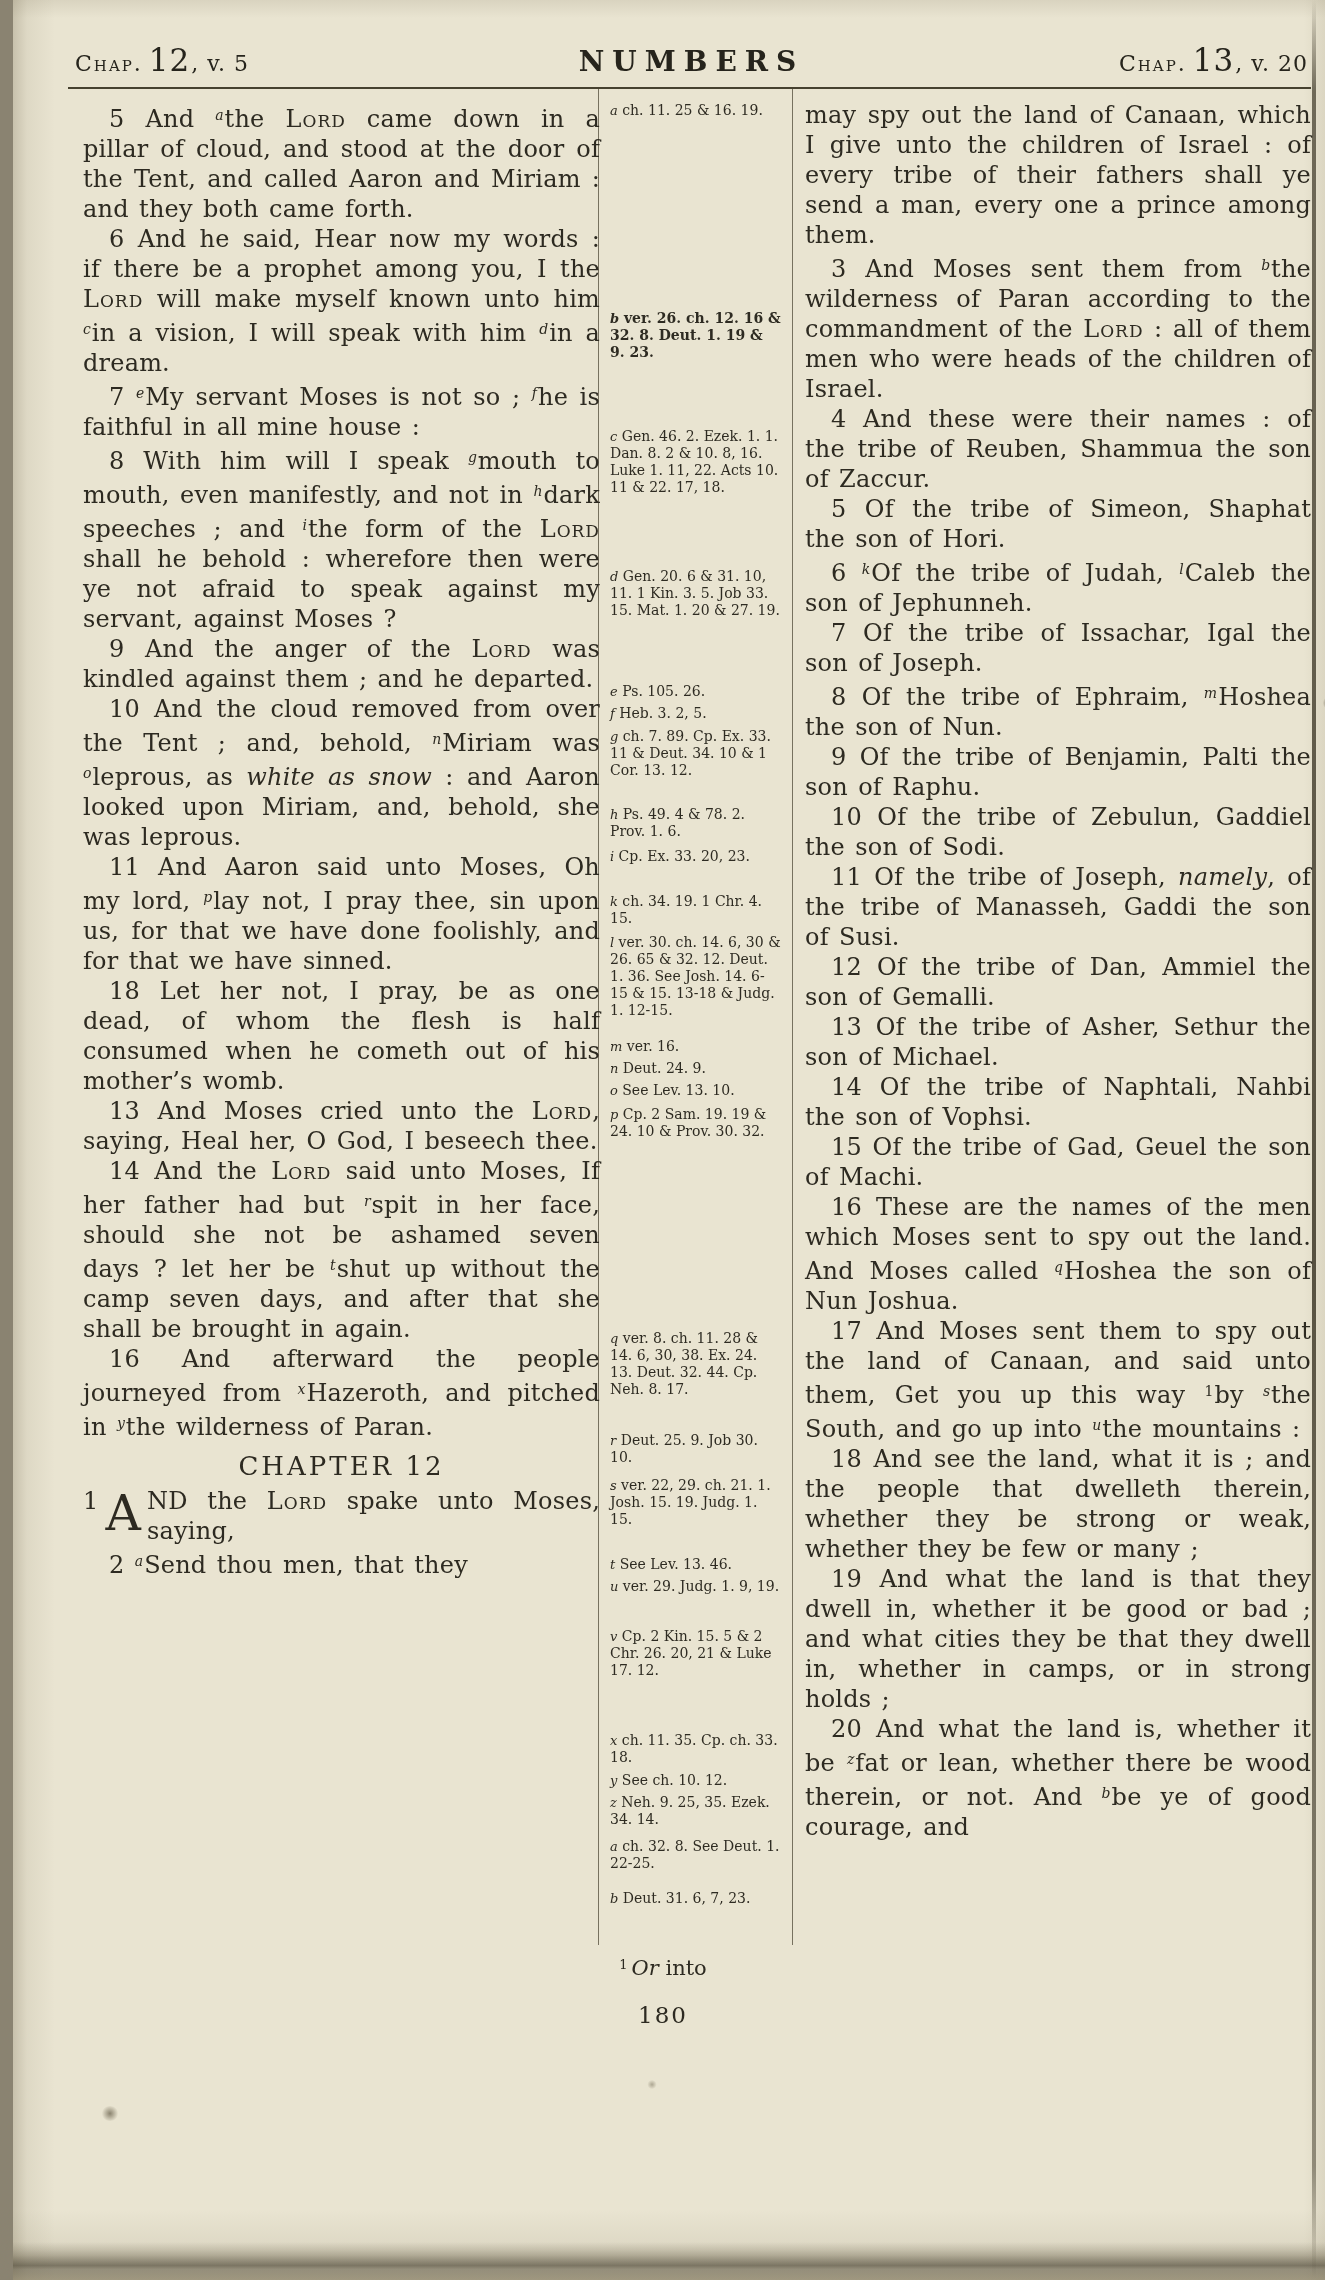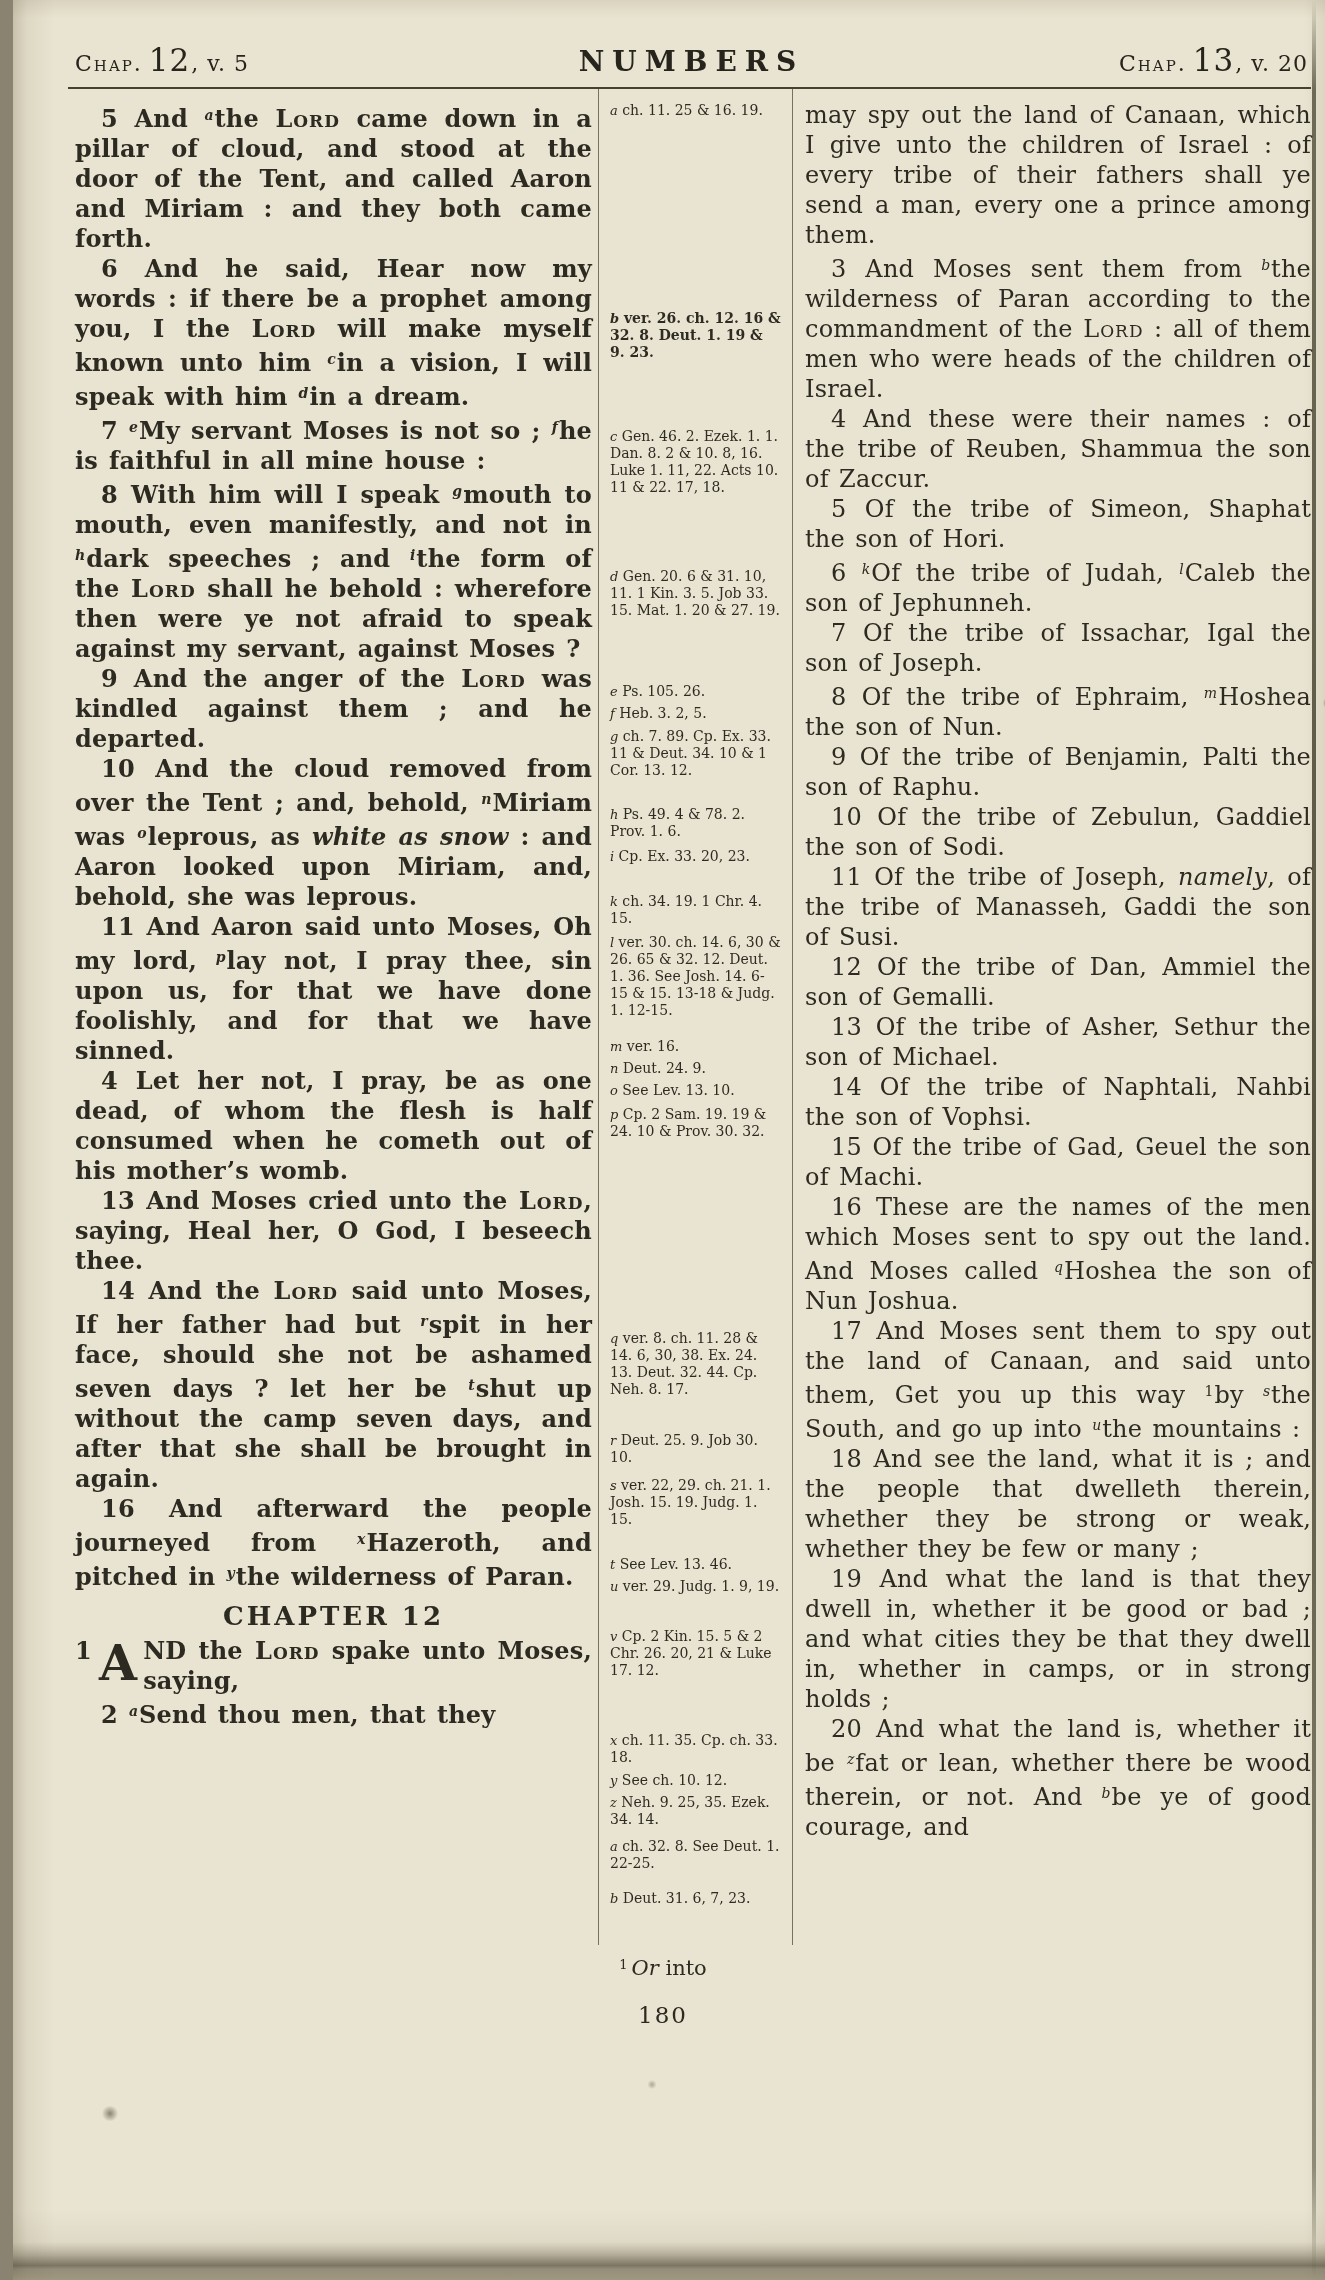--- a/index.html
+++ b/index.html
@@ -32,21 +32,21 @@
   .rh-num { font-size:31px; margin:0 1px 0 6px; }
   .rh-suffix { font-size:22px; }
   .rh-center { font-size:28px; font-weight:bold; letter-spacing:8px; text-align:center; }
   .head-rule { position:absolute; left:55px; top:87px; width:1243px; height:2px; background:#46412f; }
   .vrule { position:absolute; top:89px; width:1px; height:1856px; background:rgba(70,64,47,.7); }
   .vrule-left { left:585px; }
   .vrule-right { left:779px; }
 
   
   .col { position:absolute; top:100px; text-align:justify; }
-  .col-left  { left:62px;  width:517px;font-weight:bold; }
+  .col-left  { left:70px;  width:517px; }
   .col-right { left:792px; width:506px; }
   .col-refs  { left:597px; top:102px; width:172px; text-align:left; }
 
   .para { margin:0; font-size:24px; line-height:30px; word-spacing:2.5px; letter-spacing:.2px; }
   .verse { text-indent:26px; }
   .continuation { text-indent:0; }
   .chapter-heading {
     text-align:center; text-indent:0; font-size:26px; letter-spacing:3px;
     margin:8px 0 4px; line-height:32px; word-spacing:normal;
   }
@@ -107,21 +107,21 @@
   <div class="vrule vrule-right"></div>
 
   <section class="col col-left">
       <p class="para verse"><span>5 And </span><span class="seg-sup">a</span><span>the </span><span class="seg-sc">Lord</span><span> came down in a pillar of cloud, and stood at the door of the Tent, and called Aaron and Miriam&nbsp;: and they both came forth.</span></p>
       <p class="para verse"><span>6 And he said, Hear now my words&nbsp;: if there be a prophet among you, I the </span><span class="seg-sc">Lord</span><span> will make myself known unto him </span><span class="seg-sup">c</span><span>in a vision, I will speak with him </span><span class="seg-sup">d</span><span>in a dream.</span></p>
       <p class="para verse"><span>7 </span><span class="seg-sup">e</span><span>My servant Moses is not so&nbsp;; </span><span class="seg-sup">f</span><span>he is faithful in all mine house&nbsp;:</span></p>
       <p class="para verse"><span>8 With him will I speak </span><span class="seg-sup">g</span><span>mouth to mouth, even manifestly, and not in </span><span class="seg-sup">h</span><span>dark speeches&nbsp;; and </span><span class="seg-sup">i</span><span>the form of the </span><span class="seg-sc">Lord</span><span> shall he behold&nbsp;: wherefore then were ye not afraid to speak against my servant, against Moses&nbsp;?</span></p>
       <p class="para verse"><span>9 And the anger of the </span><span class="seg-sc">Lord</span><span> was kindled against them&nbsp;; and he departed.</span></p>
       <p class="para verse"><span>10 And the cloud removed from over the Tent&nbsp;; and, behold, </span><span class="seg-sup">n</span><span>Miriam was </span><span class="seg-sup">o</span><span>leprous, as </span><span class="seg-i">white as snow</span><span>&nbsp;: and Aaron looked upon Miriam, and, behold, she was leprous.</span></p>
       <p class="para verse"><span>11 And Aaron said unto Moses, Oh my lord, </span><span class="seg-sup">p</span><span>lay not, I pray thee, sin upon us, for that we have done foolishly, and for that we have sinned.</span></p>
-      <p class="para verse"><span>4 Let her not, I pray, be as one dead, of whom the flesh is half consumed when he cometh out of his mother’s womb.</span></p>
+      <p class="para verse"><span>18 Let her not, I pray, be as one dead, of whom the flesh is half consumed when he cometh out of his mother’s womb.</span></p>
       <p class="para verse"><span>13 And Moses cried unto the </span><span class="seg-sc">Lord</span><span>, saying, Heal her, O God, I beseech thee.</span></p>
       <p class="para verse"><span>14 And the </span><span class="seg-sc">Lord</span><span> said unto Moses, If her father had but </span><span class="seg-sup">r</span><span>spit in her face, should she not be ashamed seven days&nbsp;? let her be </span><span class="seg-sup">t</span><span>shut up without the camp seven days, and after that she shall be brought in again.</span></p>
       <p class="para verse"><span>16 And afterward the people journeyed from </span><span class="seg-sup">x</span><span>Hazeroth, and pitched in </span><span class="seg-sup">y</span><span>the wilderness of Paran.</span></p>
       <p class="para chapter-heading"><span>CHAPTER 12</span></p>
       <p class="para dropcap-para"><span class="vnum-float">1</span><span class="dropcap">A</span><span>ND the </span><span class="seg-sc">Lord</span><span> spake unto Moses, saying,</span></p>
       <p class="para verse"><span>2 </span><span class="seg-sup">a</span><span>Send thou men, that they</span></p>
     </section>
   <aside class="col col-refs">
       <div class="ref-group" style="margin-top: 0px;"><span class="ref-letter">a</span><span> ch. 11. 25 &amp; 16. 19.</span></div>
       <div class="ref-group" style="margin-top: 191px; font-weight: bold;"><span class="ref-letter">b</span><span> ver. 26. ch. 12. 16 &amp; 32. 8. Deut. 1. 19 &amp; 9. 23.</span></div>

